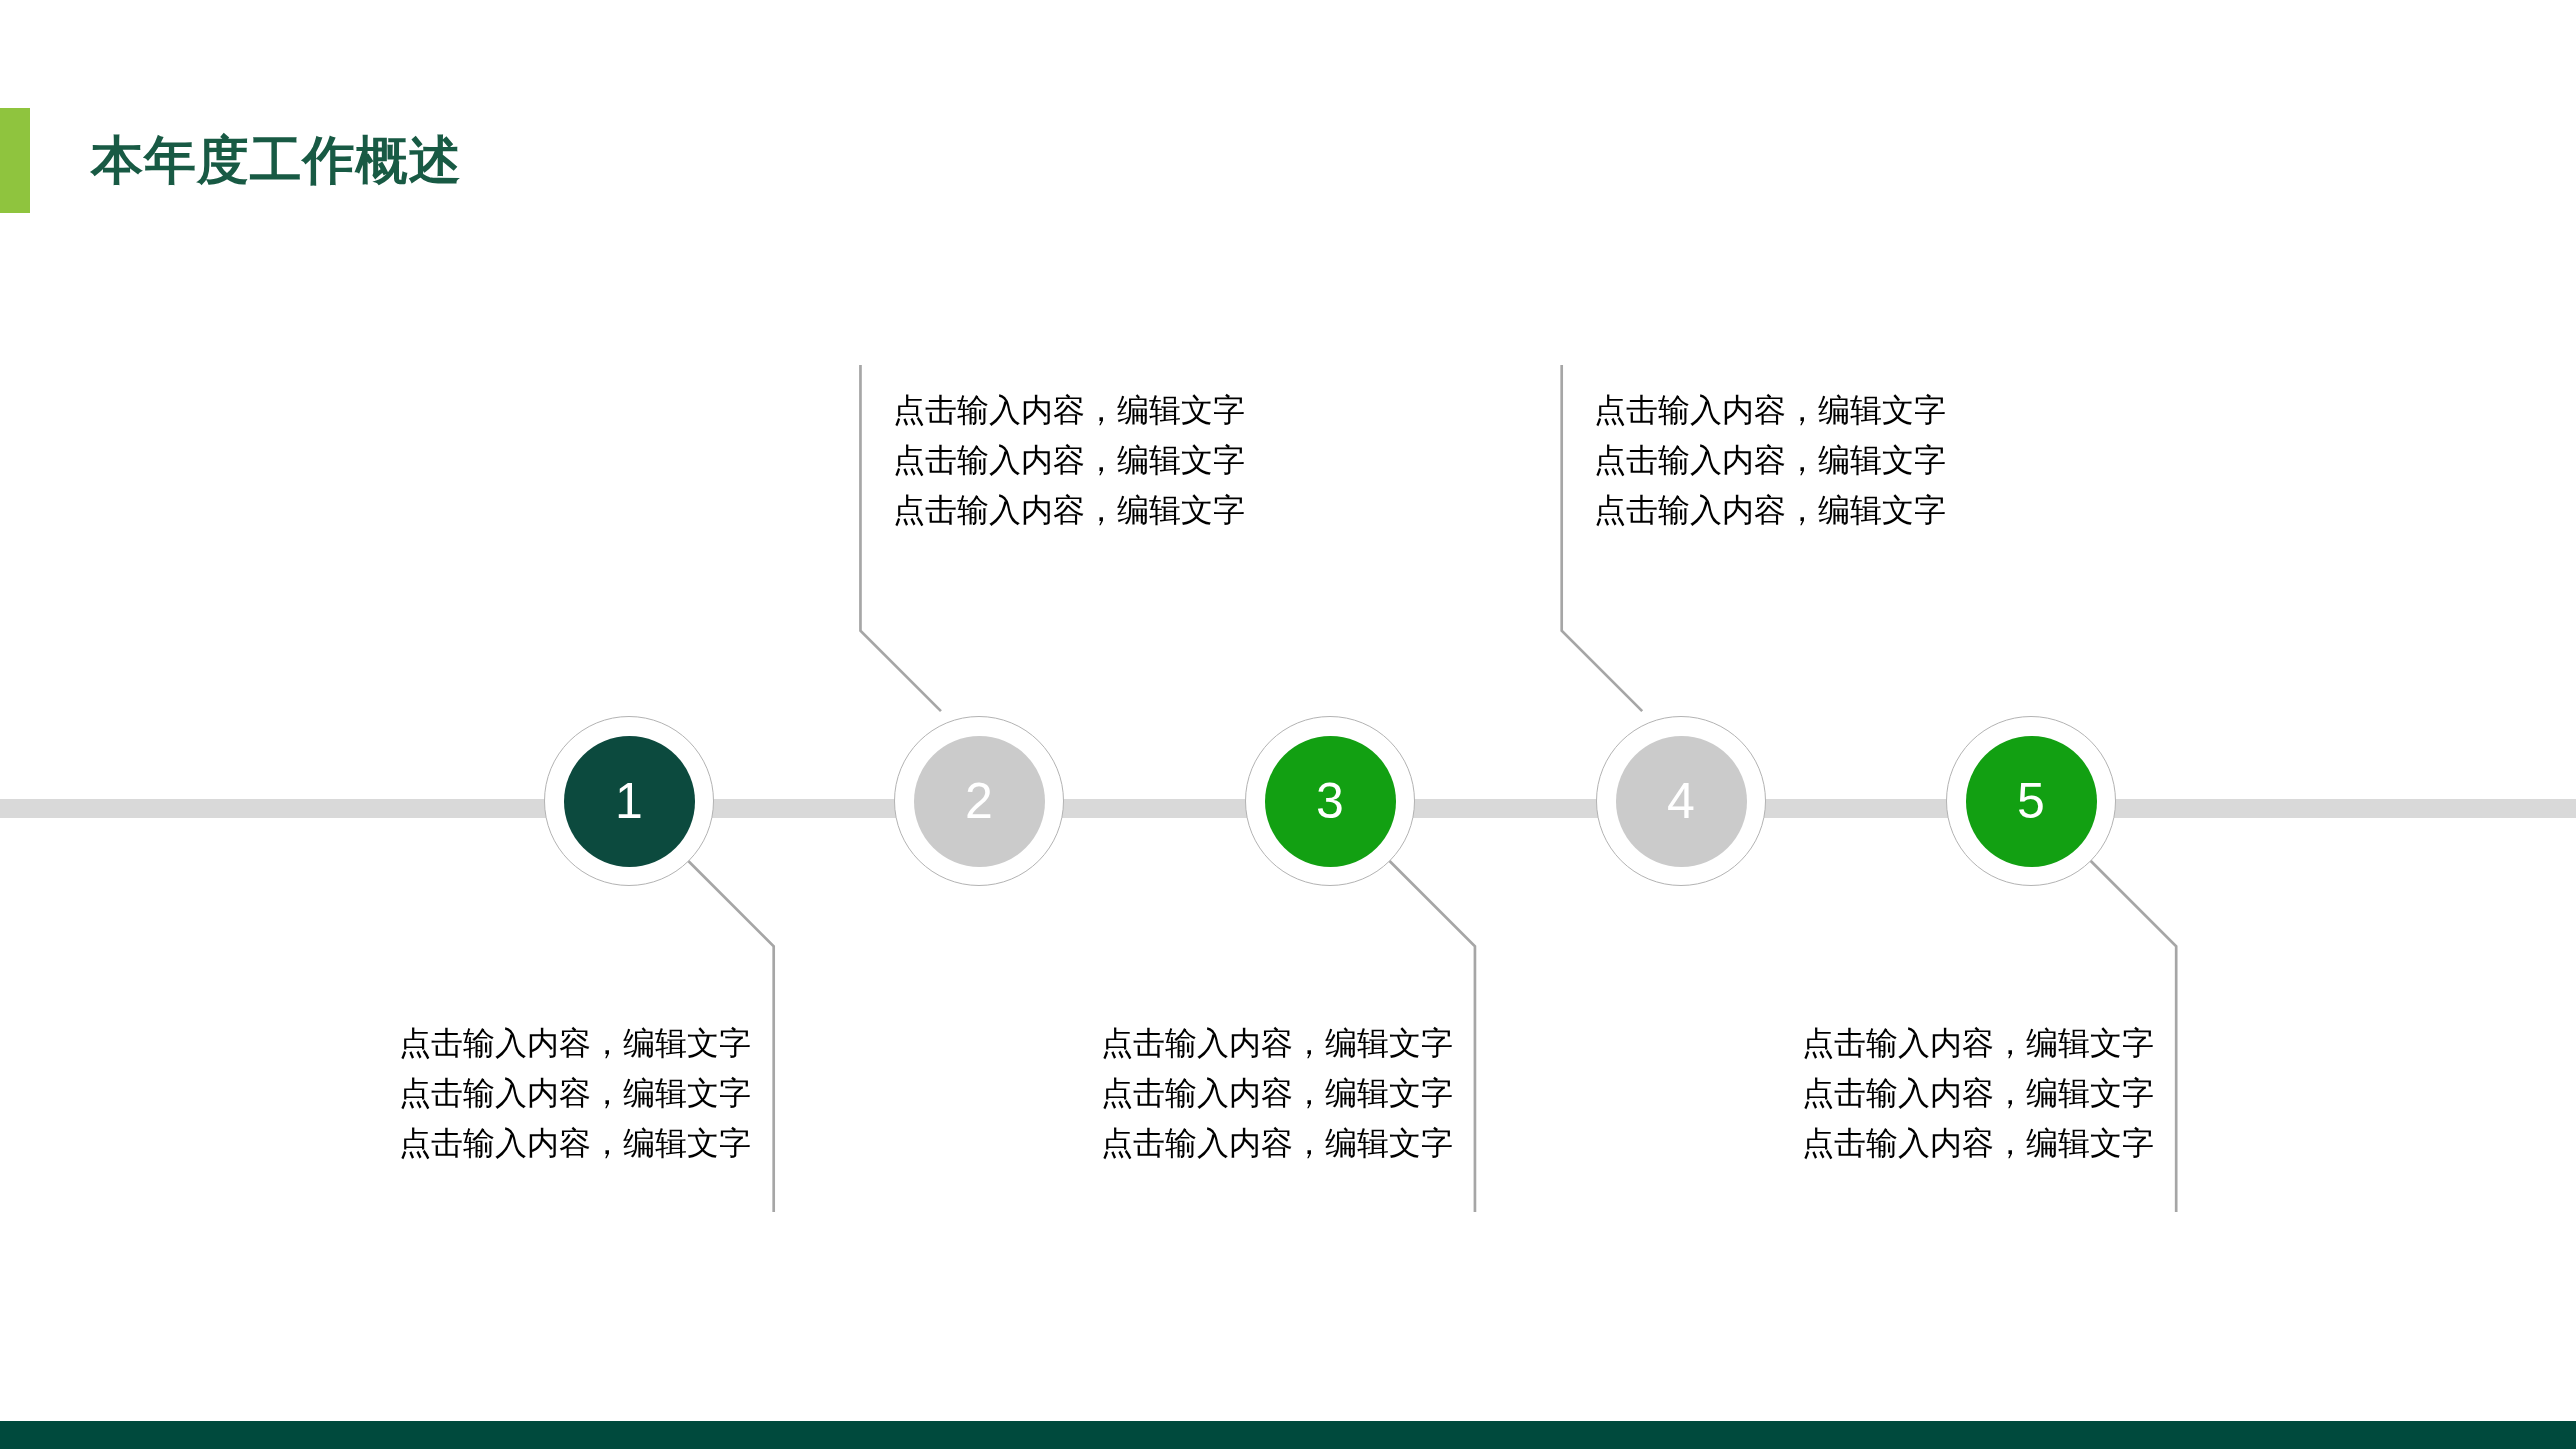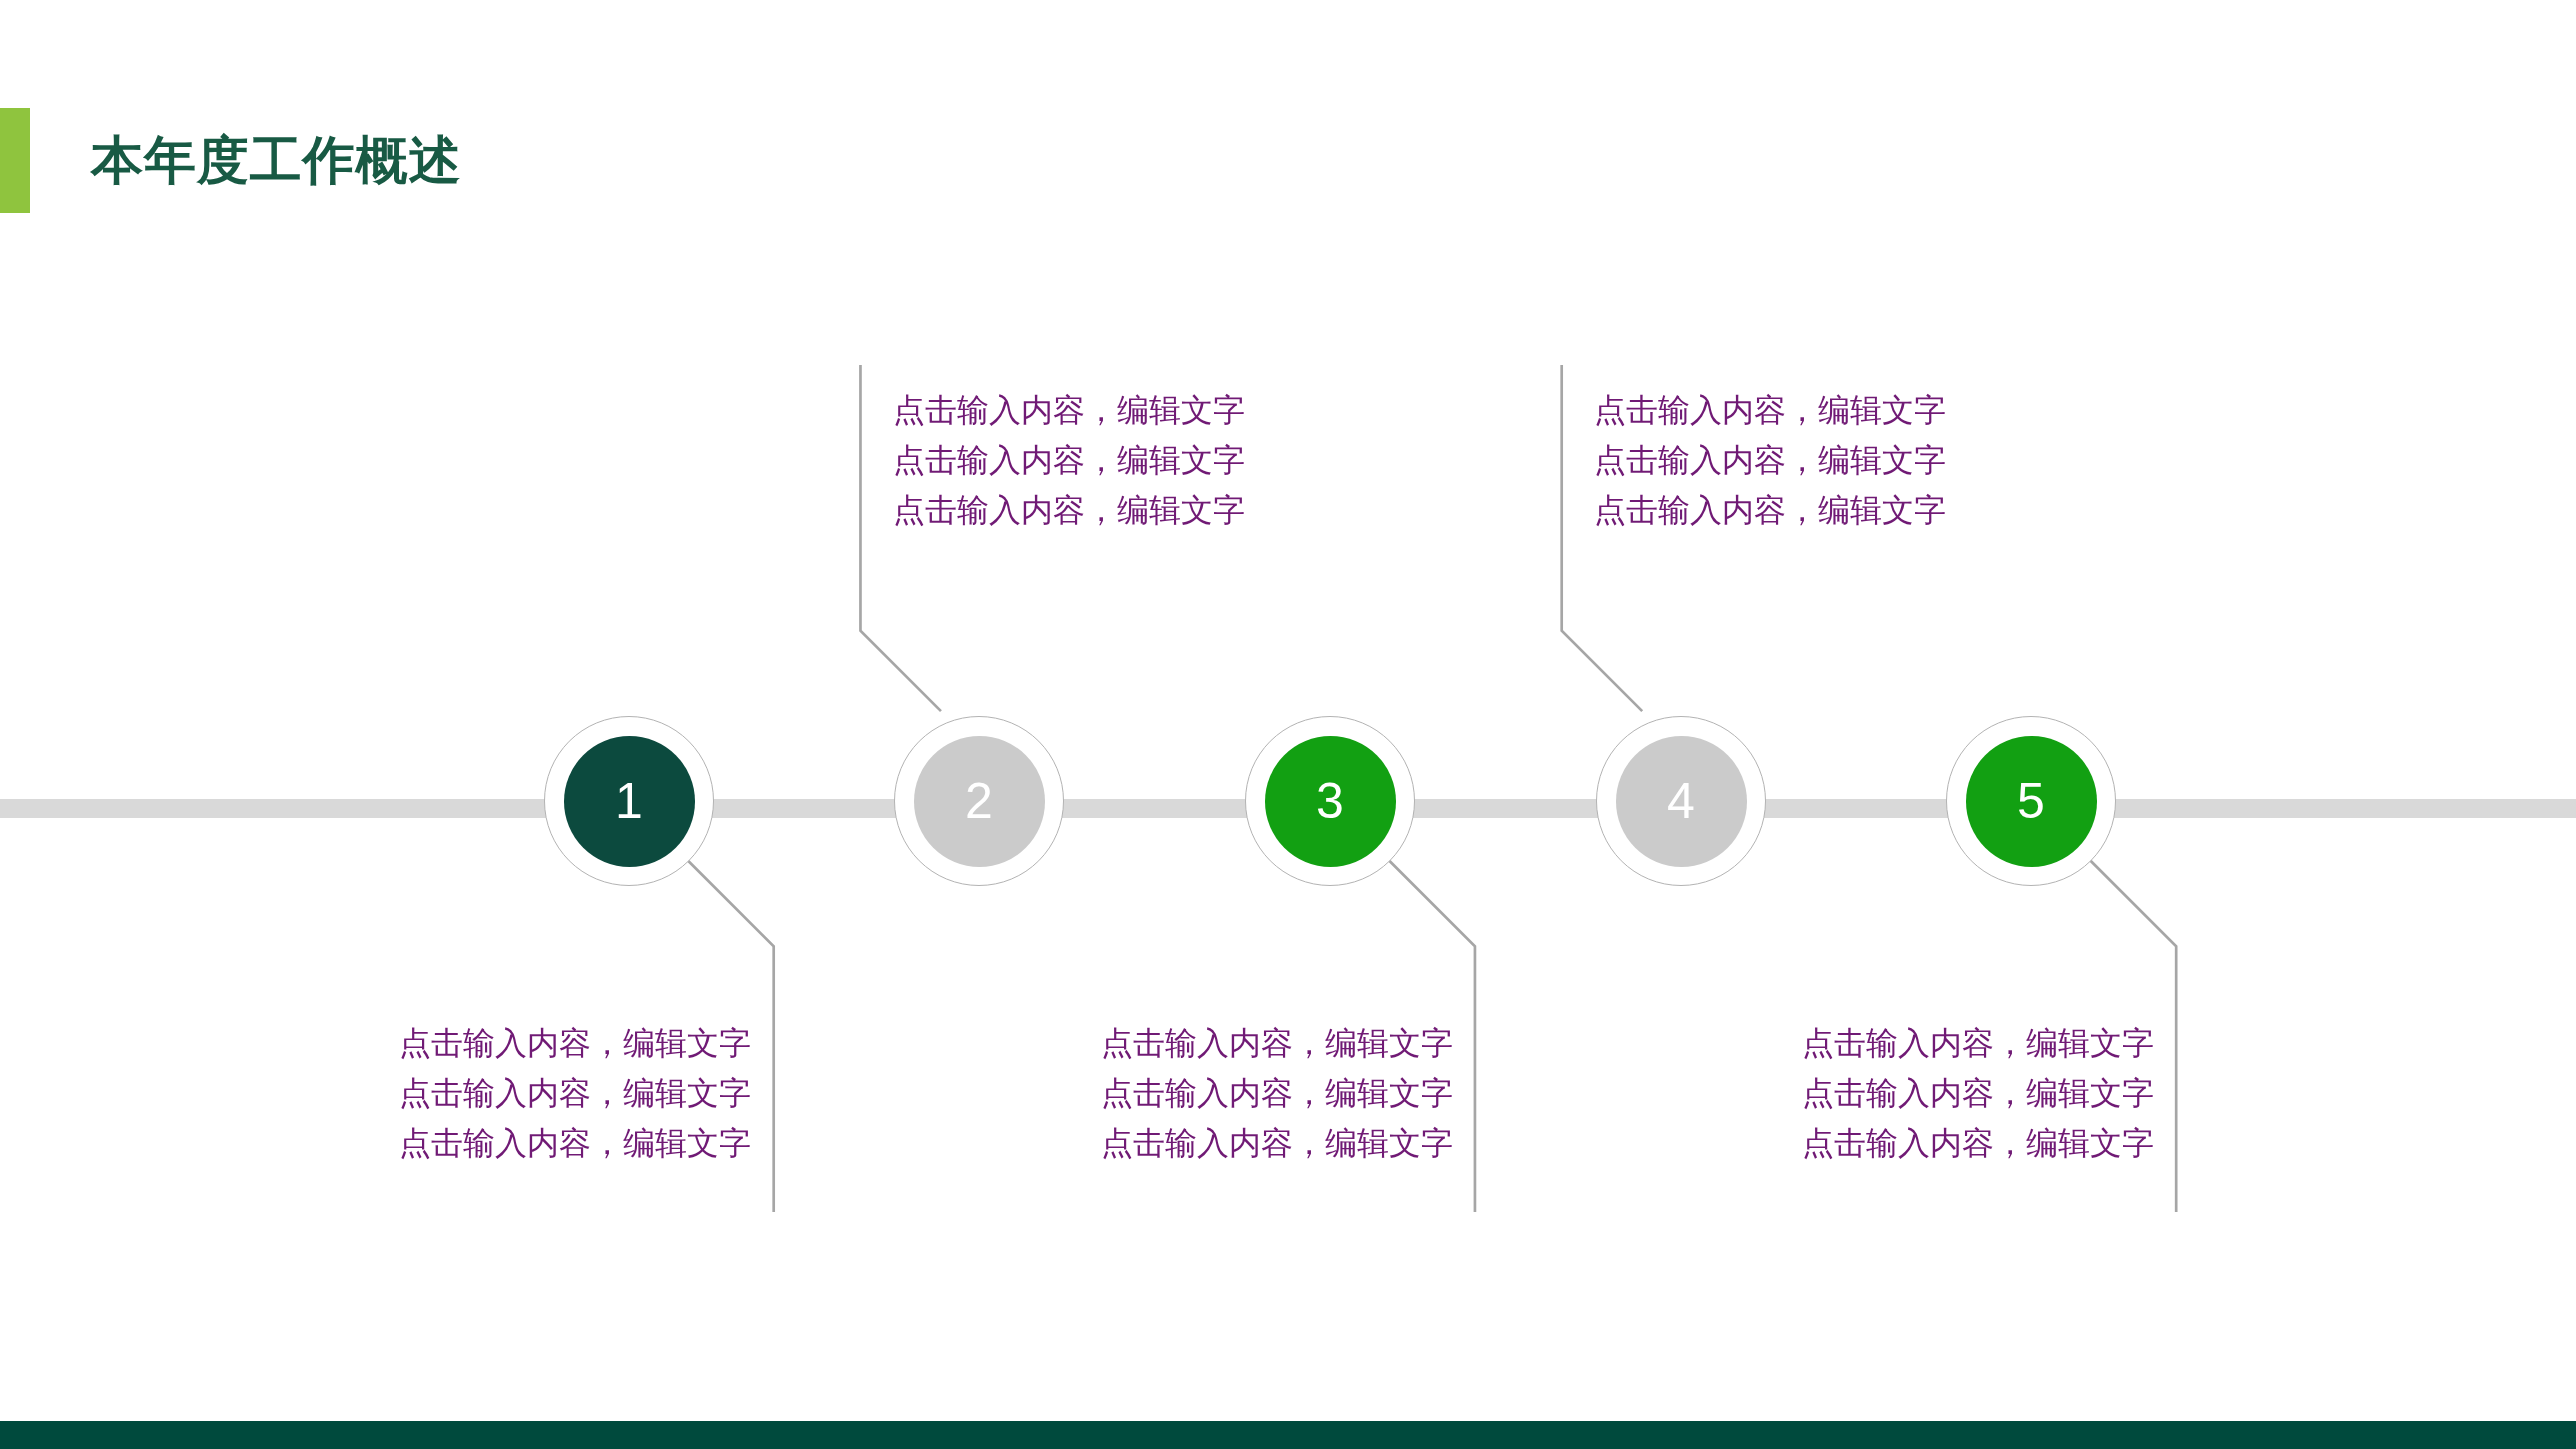--- a/index.html
+++ b/index.html
@@ -72,21 +72,21 @@
   .fill-inactive { background: #cbcbcb; }
   .fill-active   { background: #12a012; }
   .text-block {
     position: absolute;
     z-index: 2;
   }
   .text-block p {
     margin: 0;
     font-size: 32px;
     line-height: 50px;
-    color: #701a75;
+    color: #000000;
     white-space: nowrap;
   }
   .block-above-2 { left: 893px;  top: 385px; text-align: left; }
   .block-above-4 { left: 1594px; top: 385px; text-align: left; }
   .block-below-1 { right: 1825px; top: 1018px; text-align: right; }
   .block-below-3 { right: 1123px; top: 1018px; text-align: right; }
   .block-below-5 { right: 422px;  top: 1018px; text-align: right; }
   .footer-bar {
     position: absolute;
     left: 0; bottom: 0;

